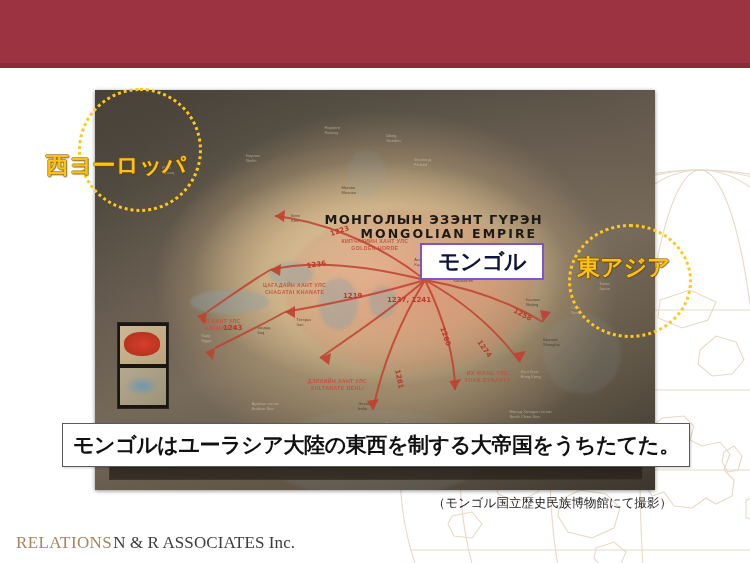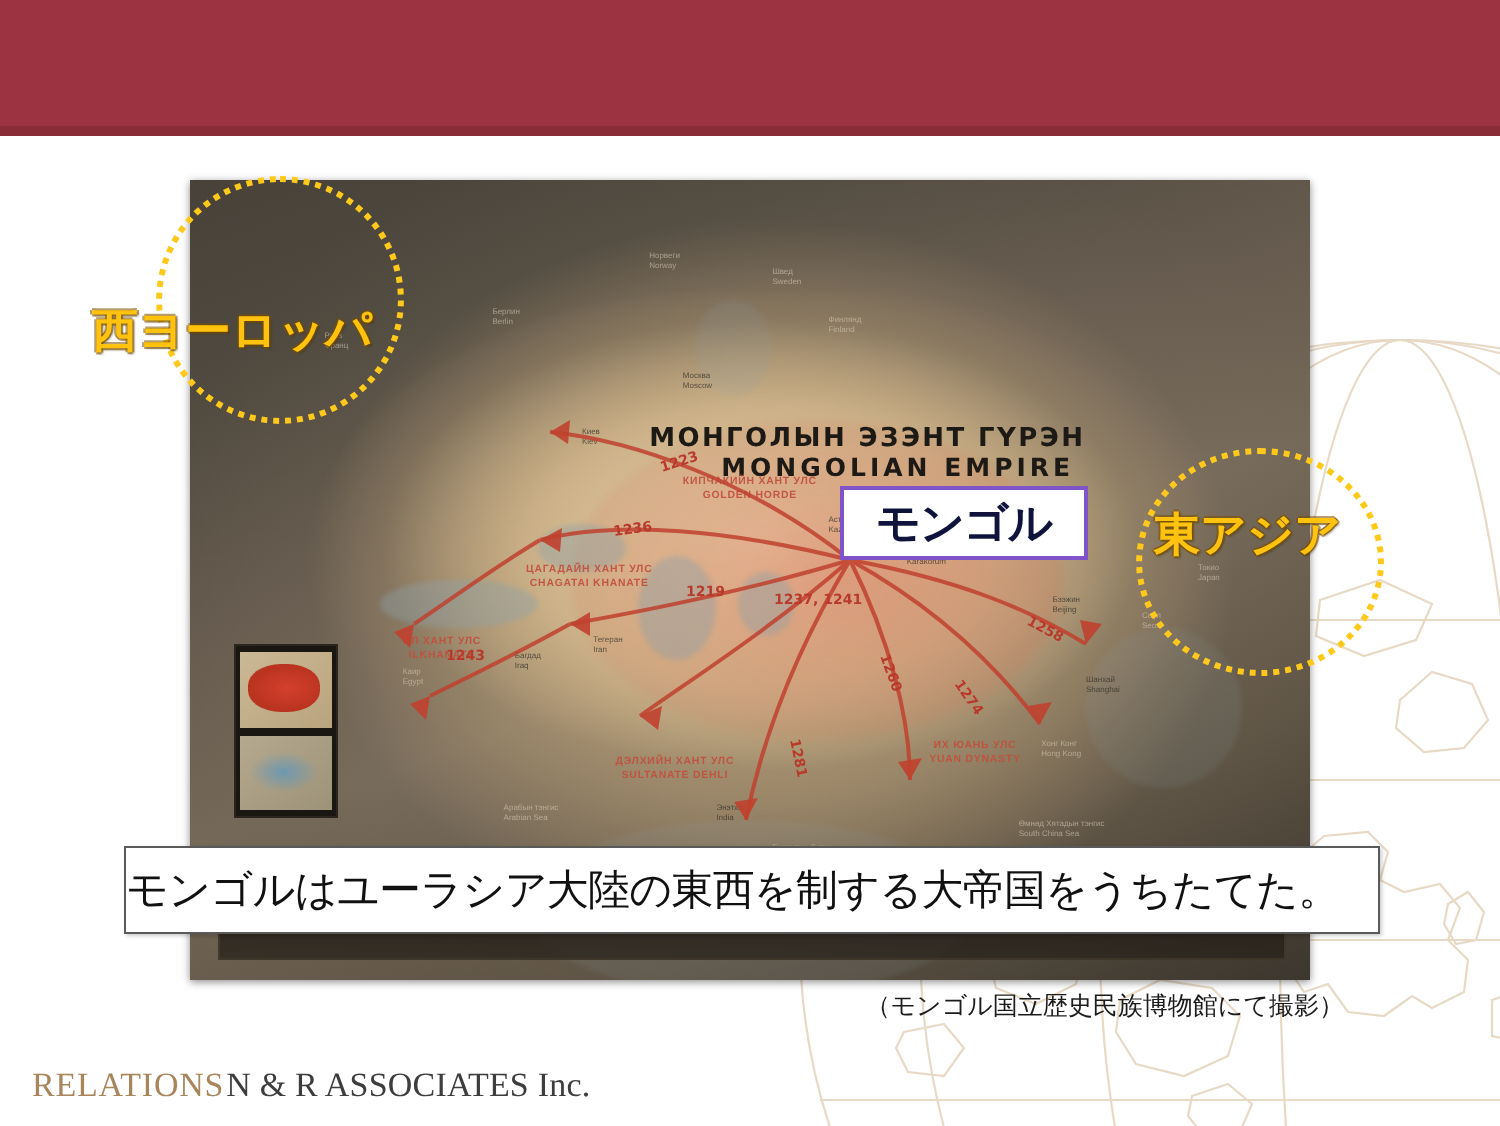--- a/index.html
+++ b/index.html
@@ -147,23 +147,24 @@
   }
 
   
   .caption-box{
     position:absolute;left:62px;top:423px;width:626px;height:42px;
     background:#ffffff;border:1.2px solid #5a5a5a;
     z-index:8;display:flex;align-items:center;
     box-shadow:1px 1px 2px rgba(0,0,0,.2);
   }
   .caption-text{
-    font-size:21px;color:#111111;white-space:nowrap;
+    font-size:21px;color:#111111;margin-left:10px;white-space:nowrap;
     font-family:"DejaVu Sans","Liberation Sans",sans-serif;
     letter-spacing:-.4px;
+    font-weight:bold;
   }
 
   
   .photo-credit{
     position:absolute;right:78px;top:495px;z-index:8;
     font-size:12.5px;color:#1b1b1b;white-space:nowrap;
     font-family:"DejaVu Sans","Liberation Sans",sans-serif;
   }
 
   

